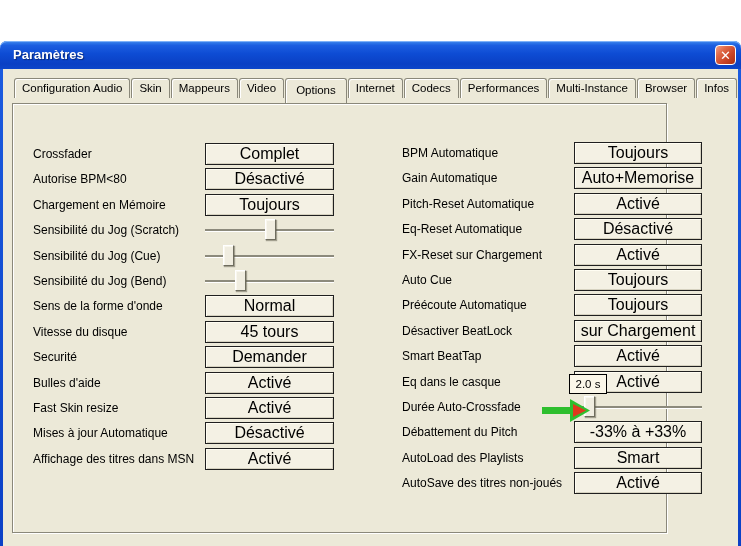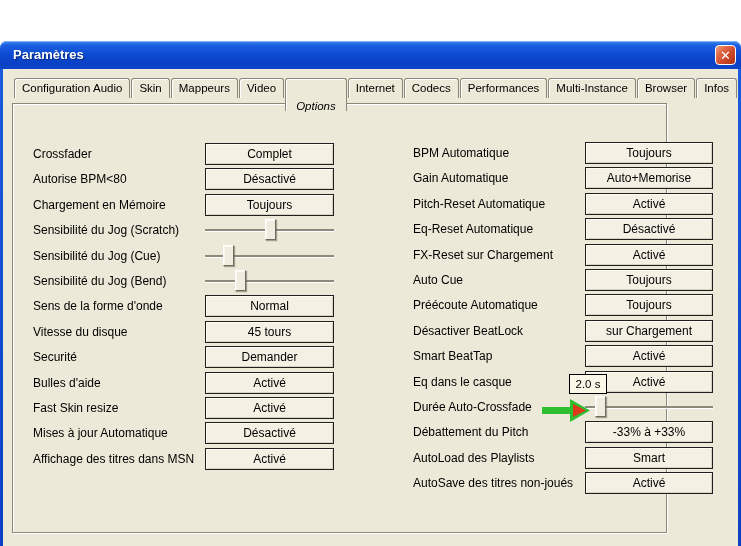--- a/index.html
+++ b/index.html
@@ -49,40 +49,40 @@
   }
   .tab {
     height:20px; line-height:19px; padding:0 7px; margin-right:1px;
     background:#ece9d8; white-space:nowrap;
     border:1px solid #8a887a; border-bottom:none;
     border-radius:3px 3px 0 0;
     box-shadow:inset 1px 1px 0 #fff;
     font-size:11.5px;
   }
   .tab.sel {
-    height:25px; line-height:22px; padding:16px 10px;
-    margin-bottom:-1px; position:relative; z-index:3;font-style:italic;
+    height:25px; line-height:22px; padding:0 10px;
+    margin-bottom:-1px; position:relative; z-index:3;
   }
 
   
   .panel {
     position:absolute; left:9px; top:34px; width:655px; height:430px;
     border:1px solid #8a887a;
     box-shadow:inset 1px 1px 0 #fff, 1px 1px 0 #fff;
     z-index:1;
   }
 
   .col { position:absolute; }
   .col-left  { left:20px;  top:39px; width:301px; }
-  .col-right { left:400px; top:38px; width:300px; }
+  .col-right { left:389px; top:38px; width:300px; }
   .row { position:relative; height:22px; margin-bottom:3.4px; }
   .lab { position:absolute; left:0; top:0; line-height:22px; white-space:nowrap; }
   .opt {
     position:absolute; top:0; height:22px; padding:0;
-    font-family:inherit; font-size:12px; color:#000;
+    font-family:inherit; font-size:16px; color:#000;
     background:#f4f1e4; border:1px solid #1f1f1f;
     box-shadow:inset 1px 1px 0 #fffdf2, inset -1px -1px 0 #d6d2c0;
   }
   .col-left  .opt { left:172px; width:129px; }
   .col-right .opt { left:172px; width:128px; }
 
   
   .slider { position:absolute; top:0; height:22px; }
   .col-left  .slider { left:172px; width:129px; }
   .col-right .slider { left:172px; width:128px; }

